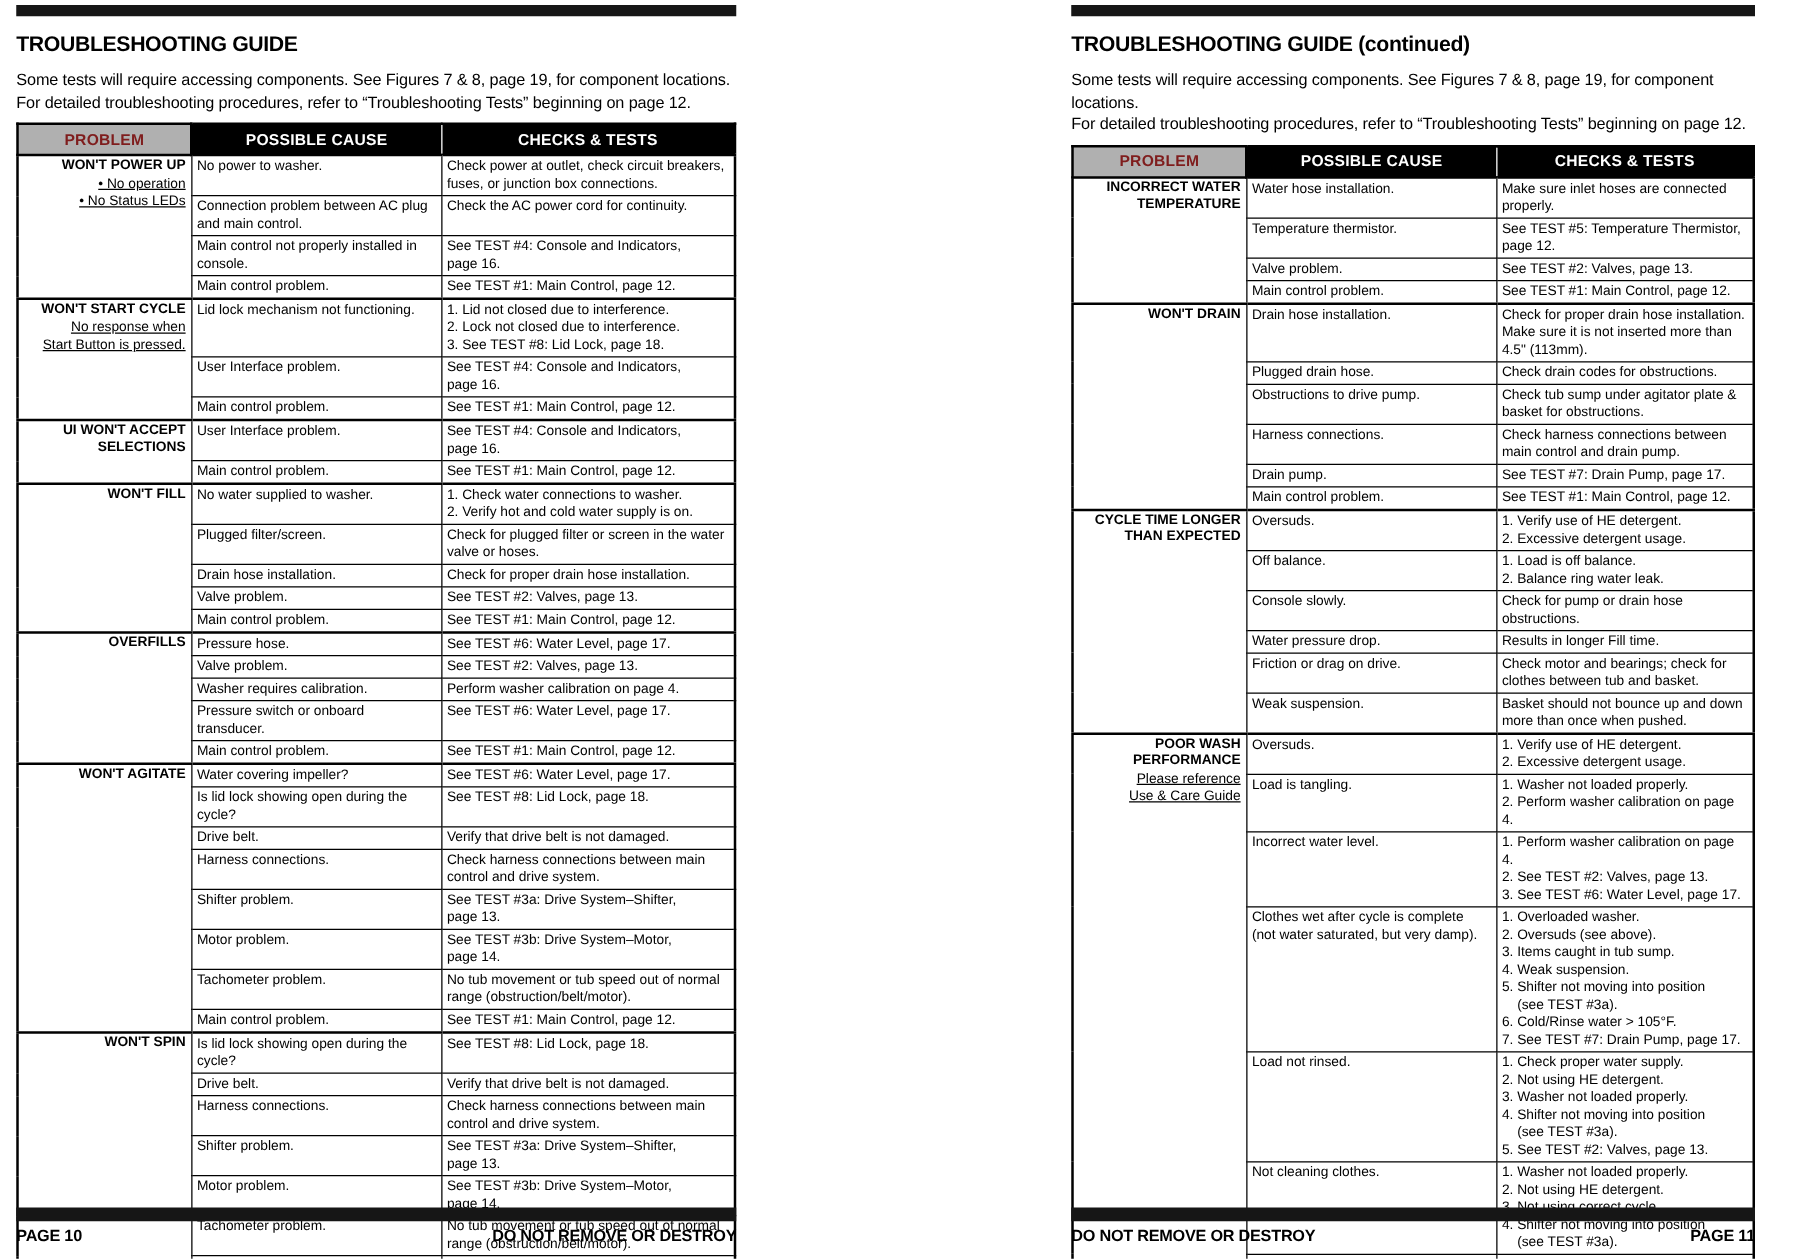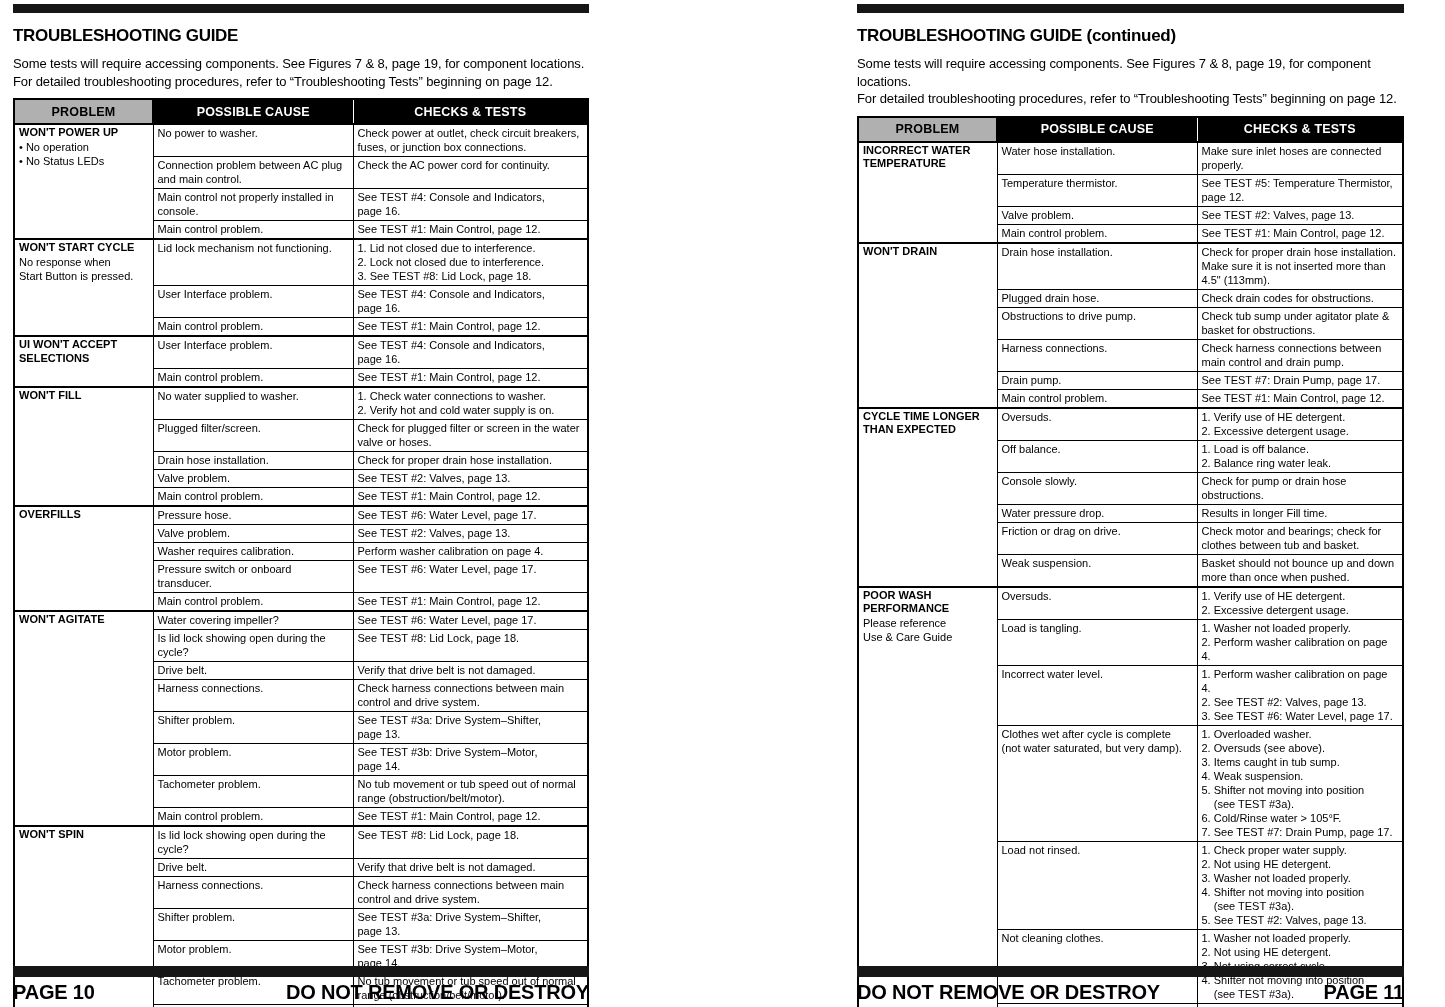--- a/index.html
+++ b/index.html
@@ -18,35 +18,35 @@
   .note b { font-weight:bold; margin-right:5px; }
 
   .intro { margin-top:9px; font-size:13px; line-height:17.5px; white-space:pre-line; letter-spacing:-0.1px; }
 
   table { margin-top:8px; width:100%; border-collapse:collapse; table-layout:fixed;
           border:2px solid var(--border,#000); font-size:11px; }
   col.c-problem { width:139px; }
   col.c-cause   { width:200px; }
   th { height:25px; font-size:12.5px; font-weight:bold; text-align:center; vertical-align:middle;
        border-bottom:2px solid var(--border,#000); letter-spacing:0.2px; }
-  th.th-problem { background:var(--header-gray-bg,#b0b0b0); color:#000000; border:2px solid #000; }
+  th.th-problem { background:var(--header-gray-bg,#b0b0b0); color:#7f1d1d; border:2px solid #000; }
   th.th-dark    { background:var(--header-black-bg,#000); color:var(--header-black-text,#fff); }
   th.th-dark + th.th-dark { border-left:1px solid #fff;text-align:center; }
 
   td { border:1px solid var(--border,#000); vertical-align:top;
        padding:1px 4px 2px 4px; line-height:14px; white-space:pre-wrap; }
   tr.block-start td { border-top:2px solid var(--border,#000); }
-  td.cell-problem { white-space:normal; }
+  td.cell-problem { white-space:normal;text-align:right; }
   .problem-title { font-weight:bold; line-height:13.5px; white-space:pre-line; }
-  .problem-sub   { line-height:14px; white-space:pre-line; }
+  .problem-sub   { line-height:14px; white-space:pre-line;text-decoration:underline; }
 
   .footer { position:absolute; left:0; right:0; top:966px; }
   .footer-bar { height:11px; background:var(--bar,#161616); }
   .footer-row { margin-top:4px; display:flex; justify-content:space-between; align-items:baseline; }
-  .footer-row span { font-size:20px; font-weight:bold; letter-spacing:-0.2px; }
+  .footer-row span { font-size:13px; font-weight:bold; letter-spacing:-0.2px; }
 </style>
 </head>
 <body>
 
 <div class="sheet">
 
   <section class="page page-0">
     <div class="top-bar"></div>
     <div class="title-row">
       <h1>TROUBLESHOOTING GUIDE</h1>

